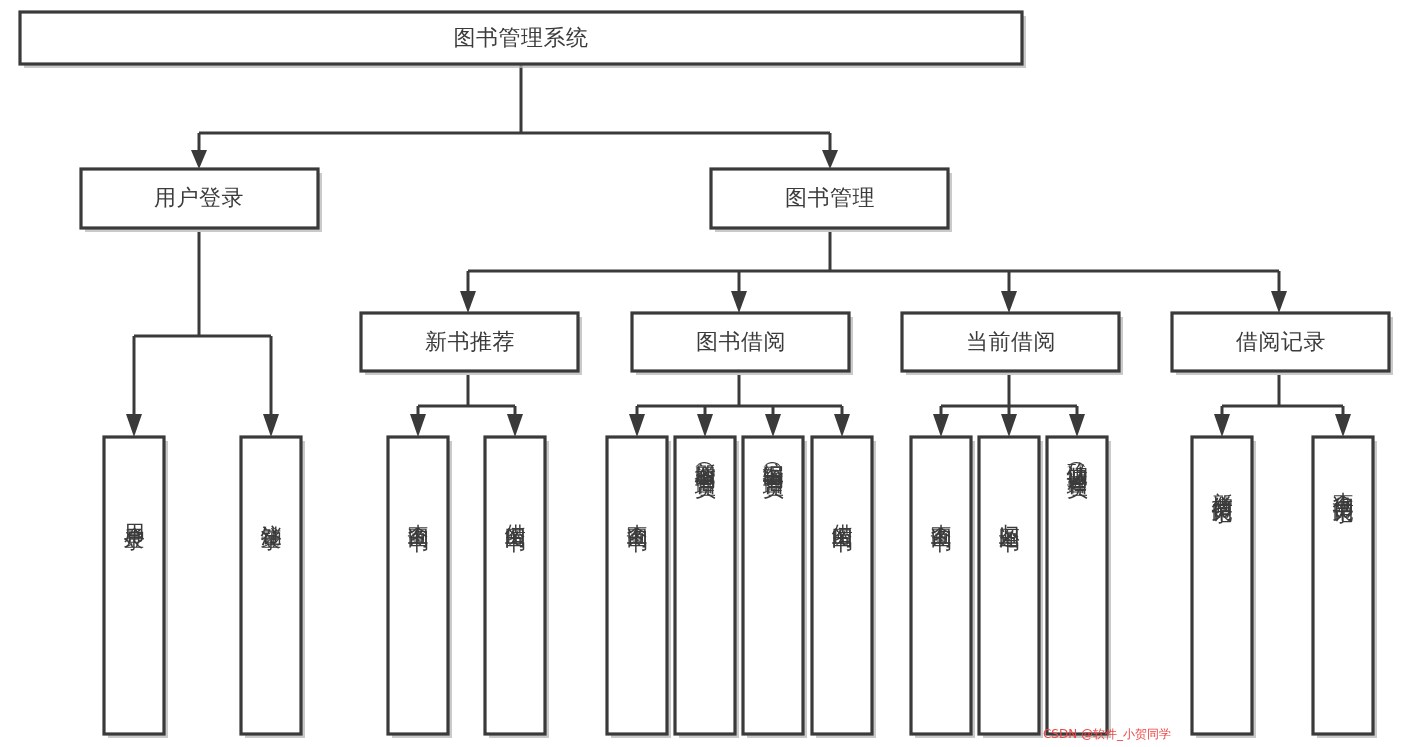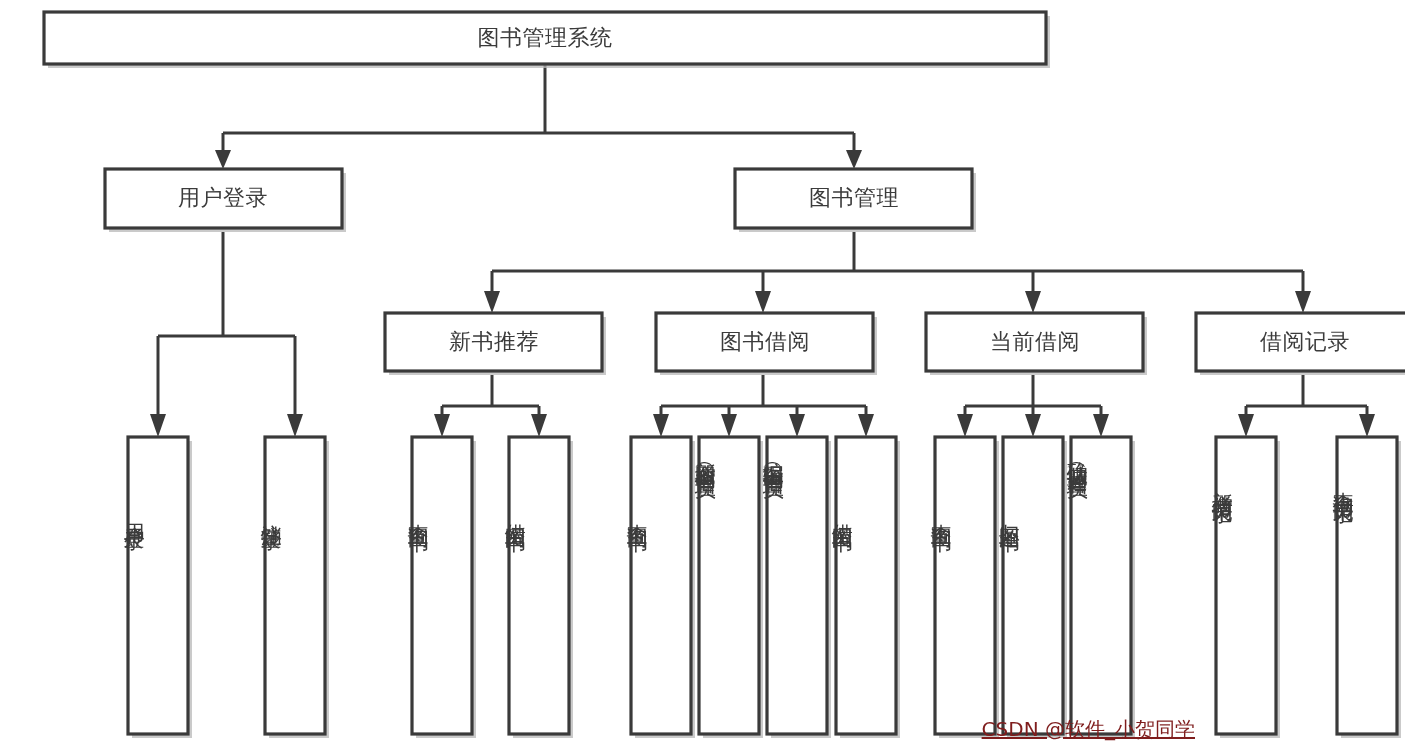--- a/index.html
+++ b/index.html
@@ -11,21 +11,20 @@
     width: 1405px;
     height: 747px;
     font-family: "DejaVu Sans", "Liberation Sans", sans-serif;
     overflow: hidden;
   }
   #diagram-root {
     position: relative;
     width: 1179px;
     height: 747px;
     background: #ffffff;
-    padding-left: 24px;
   }
   svg#flowchart {
     display: block;
     width: 1405px;
     height: 747px;
   }
   .node-box {
     fill: #ffffff;
     stroke: #3a3a3a;
     stroke-width: 3.2;
@@ -69,25 +68,24 @@
     color: #3b3b3b;
     letter-spacing: 2.5px;
     white-space: nowrap;
     text-align: left;
   }
   .watermark {
     position: absolute;
     right: 8px;
     bottom: 4px;
     font-family: "DejaVu Sans", "Liberation Sans", sans-serif;
-    font-size: 20px;
-    color: #7f1d1d;
+    font-size: 12px;
+    color: #ef4444;
     white-space: nowrap;
     pointer-events: none;
-    text-decoration: underline;
   }
 </style>
 </head>
 <body>
 
 <div id="diagram-root">
 
   <svg id="flowchart" viewBox="0 0 1405 747" xmlns="http://www.w3.org/2000/svg">
 
     <g>

